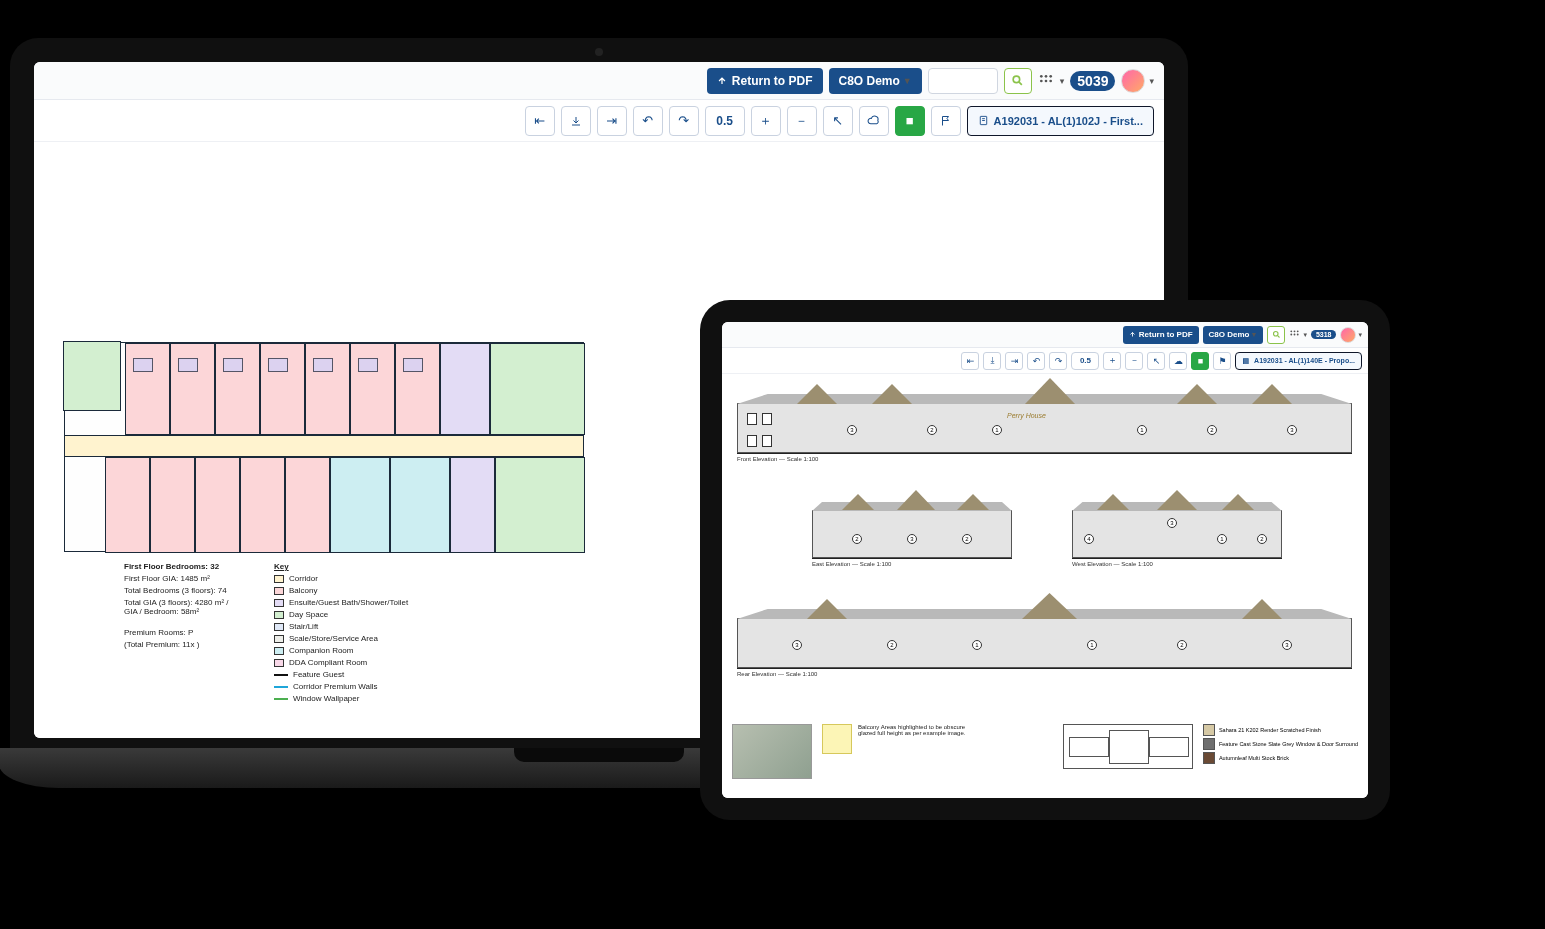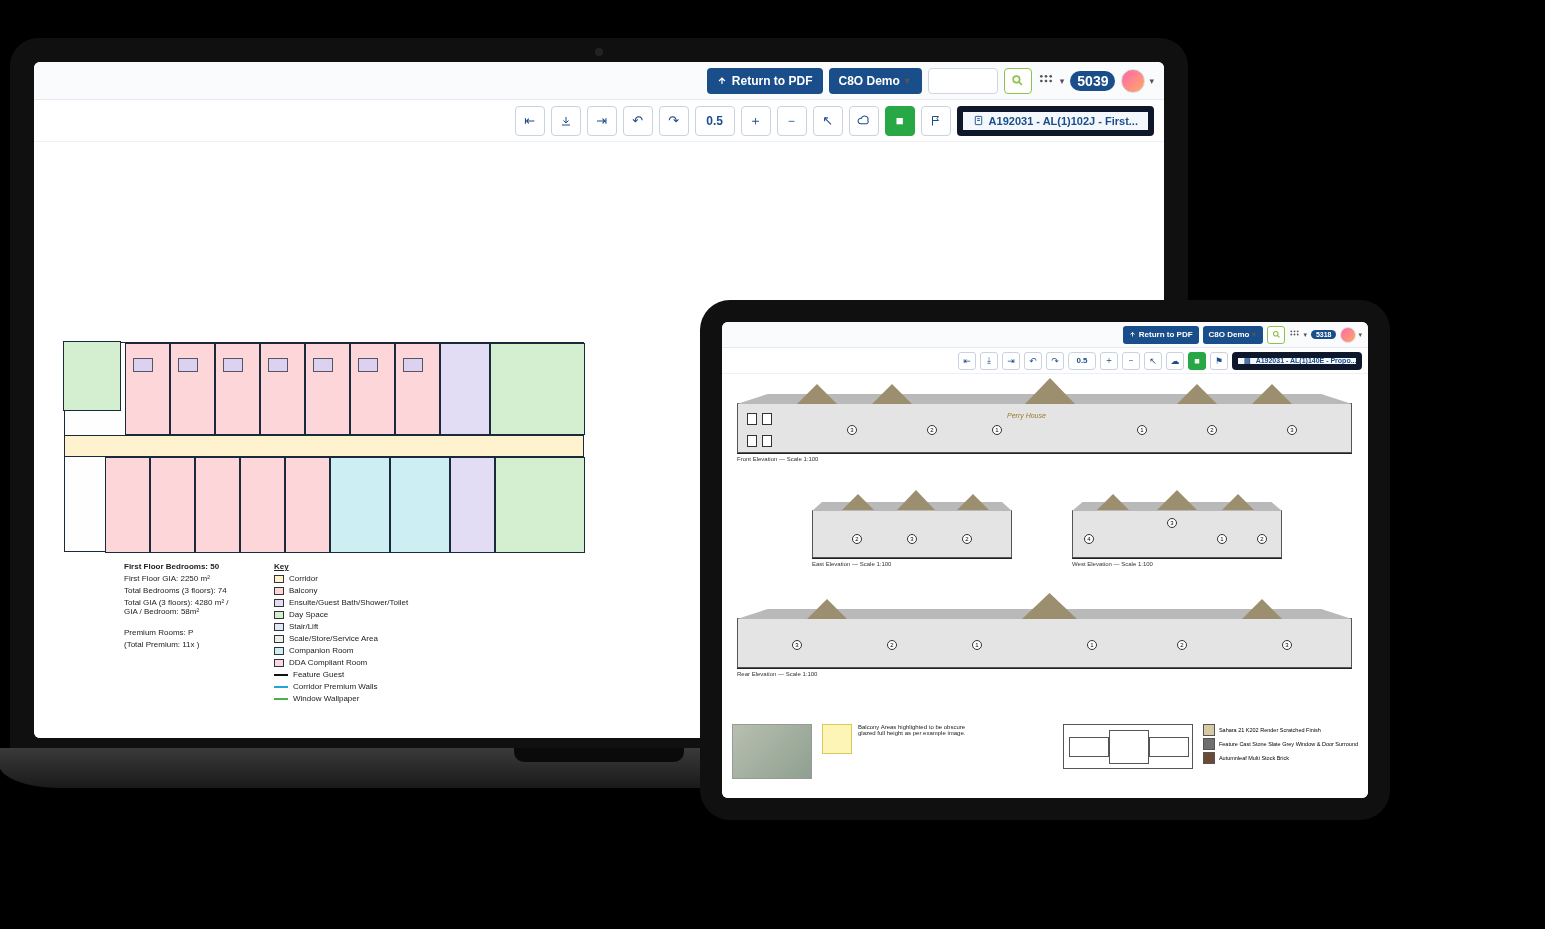--- a/index.html
+++ b/index.html
@@ -188,21 +188,21 @@
   .tablet .tgroup{gap:4px;}
   .zoom-box{
     width:40px;height:30px;border:1px solid #c9d2e0;border-radius:4px;
     text-align:center;font-size:12px;font-weight:600;color:#1a4e8a;
     display:flex;align-items:center;justify-content:center;background:#fff;
   }
   .tablet .zoom-box{width:28px;height:18px;font-size:8px;}
 
   .doc-pill{
     height:30px;padding:0 10px;
-    border:6px solid #0f172a;border-radius:4px;
+    border:1px solid #0f172a;border-radius:4px;
     display:flex;align-items:center;gap:5px;
     font-size:11px;font-weight:600;color:#1a4e8a;
     max-width:200px;overflow:hidden;white-space:nowrap;text-overflow:ellipsis;
     background:#f4f8fd;
   }
   .tablet .doc-pill{height:18px;font-size:7px;padding:0 6px;max-width:130px;}
 
   
   .canvas{
     flex:1;background:#fff;position:relative;overflow:hidden;
@@ -403,22 +403,22 @@
             <div class="fp-detail" style="left:158px;top:15px;width:20px;height:14px;background:#dcd2f0;"></div>
             <div class="fp-detail" style="left:203px;top:15px;width:20px;height:14px;background:#dcd2f0;"></div>
             <div class="fp-detail" style="left:248px;top:15px;width:20px;height:14px;background:#dcd2f0;"></div>
             <div class="fp-detail" style="left:293px;top:15px;width:20px;height:14px;background:#dcd2f0;"></div>
             <div class="fp-detail" style="left:338px;top:15px;width:20px;height:14px;background:#dcd2f0;"></div>
           </div>
         </div>
 
         <div class="fp-legend">
           <div class="legend-col" style="max-width:120px;">
-            <div style="font-weight:600;">First Floor Bedrooms: 50</div>
-            <div>First Floor GIA: 2250 m²</div>
+            <div style="font-weight:600;">First Floor Bedrooms: 32</div>
+            <div>First Floor GIA: 1485 m²</div>
             <div>Total Bedrooms (3 floors): 74</div>
             <div>Total GIA (3 floors): 4280 m² / GIA / Bedroom: 58m²</div>
             <div style="height:6px;"></div>
             <div>Premium Rooms: P</div>
             <div>(Total Premium: 11x )</div>
           </div>
           <div class="legend-col">
             <div style="font-weight:700;text-decoration:underline;">Key</div>
             <div class="legend-row">
                 <span class="sw" style="background:#fff3cf"></span>

